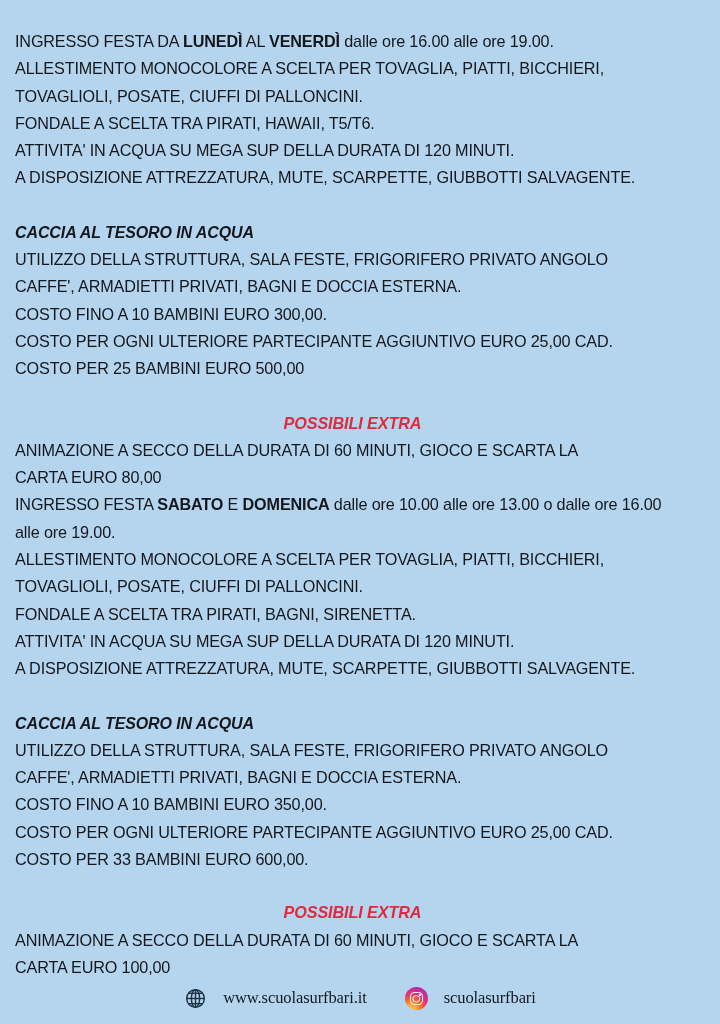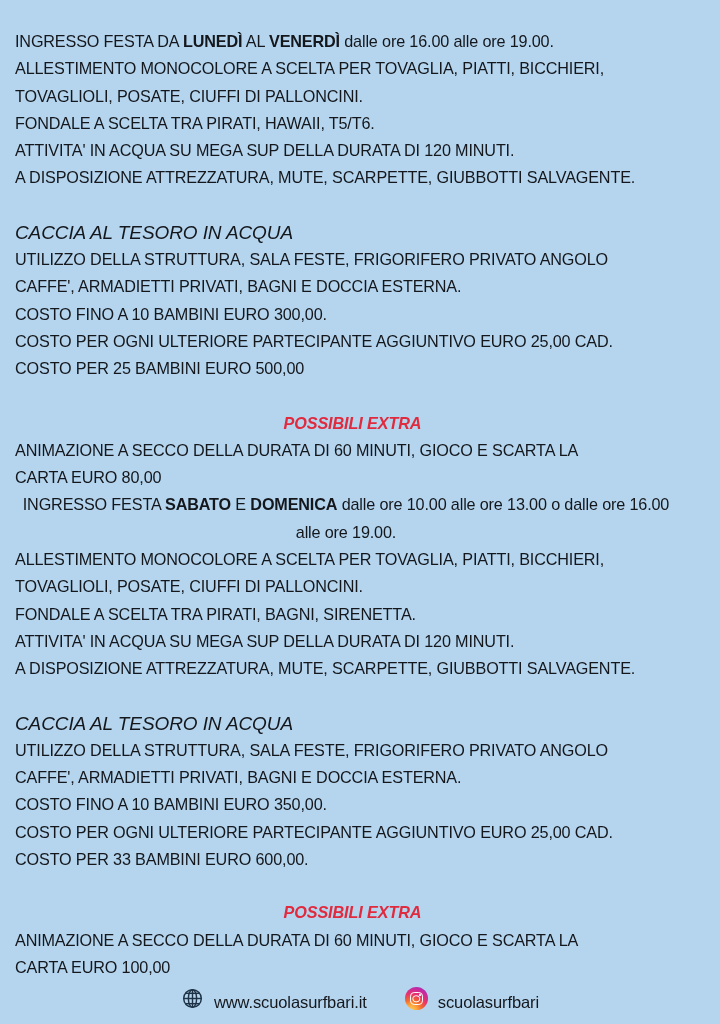--- a/index.html
+++ b/index.html
@@ -31,32 +31,31 @@
     line-height: 27.3px;
     letter-spacing: -0.15px;
     white-space: nowrap;
     color: #14171c;
     font-weight: 400;
   }
 
   .line.wrapline {
     white-space: normal;
     max-width: 662px;
-    text-align: center;
   }
 
   .line b, .line strong {
     font-weight: 700;
   }
 
   .heading-it {
-    font-size: 19px;
+    font-size: 16px;
     line-height: 27.3px;
     font-style: italic;
-    font-weight: 400;
+    font-weight: 700;
     letter-spacing: -0.1px;
     color: #14171c;
     white-space: nowrap;
   }
 
   .heading-extra {
     font-size: 16.2px;
     line-height: 27.3px;
     font-style: italic;
     font-weight: 700;
@@ -76,22 +75,23 @@
     bottom: 14px;
     width: 720px;
     display: flex;
     justify-content: center;
     align-items: center;
     gap: 38px;
   }
 
   .foot-item {
     display: flex;
-    align-items: flex-end;
-    gap: 10px;
+    align-items: center;
+    gap: 16px;
+    font-family: Liberation Serif, serif;
   }
 
   .foot-label {
     font-size: 16.5px;
     color: #15181d;
     letter-spacing: -0.1px;
     line-height: 1;
     white-space: nowrap;
   }
 

